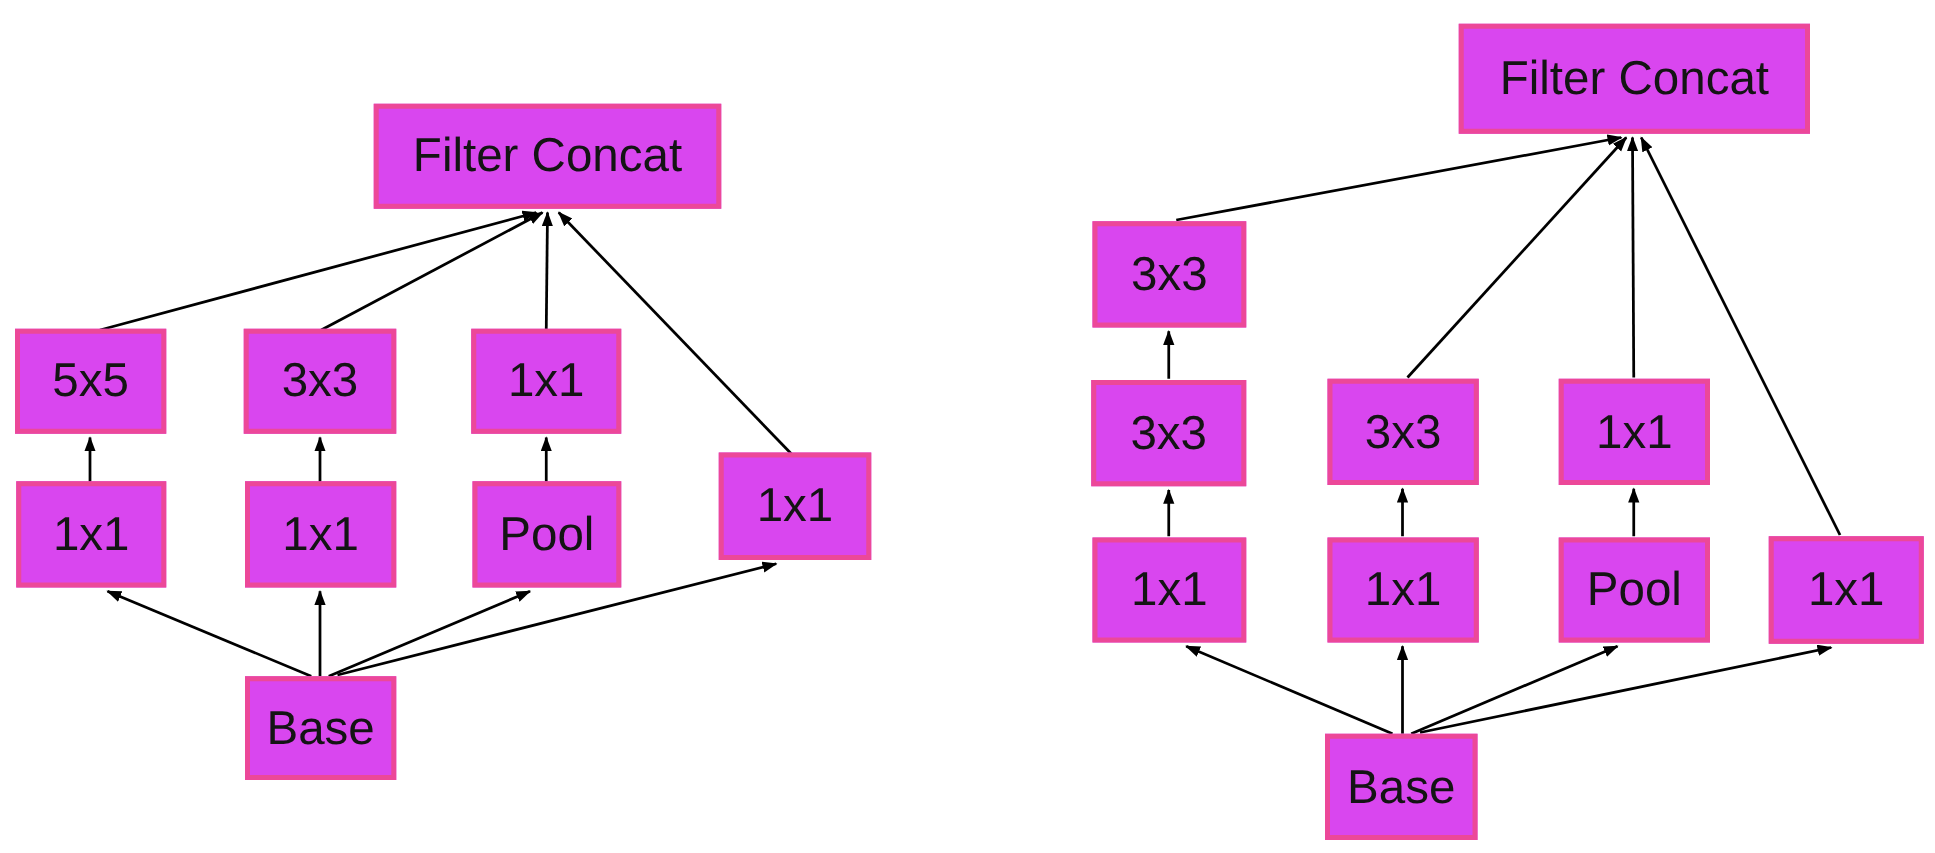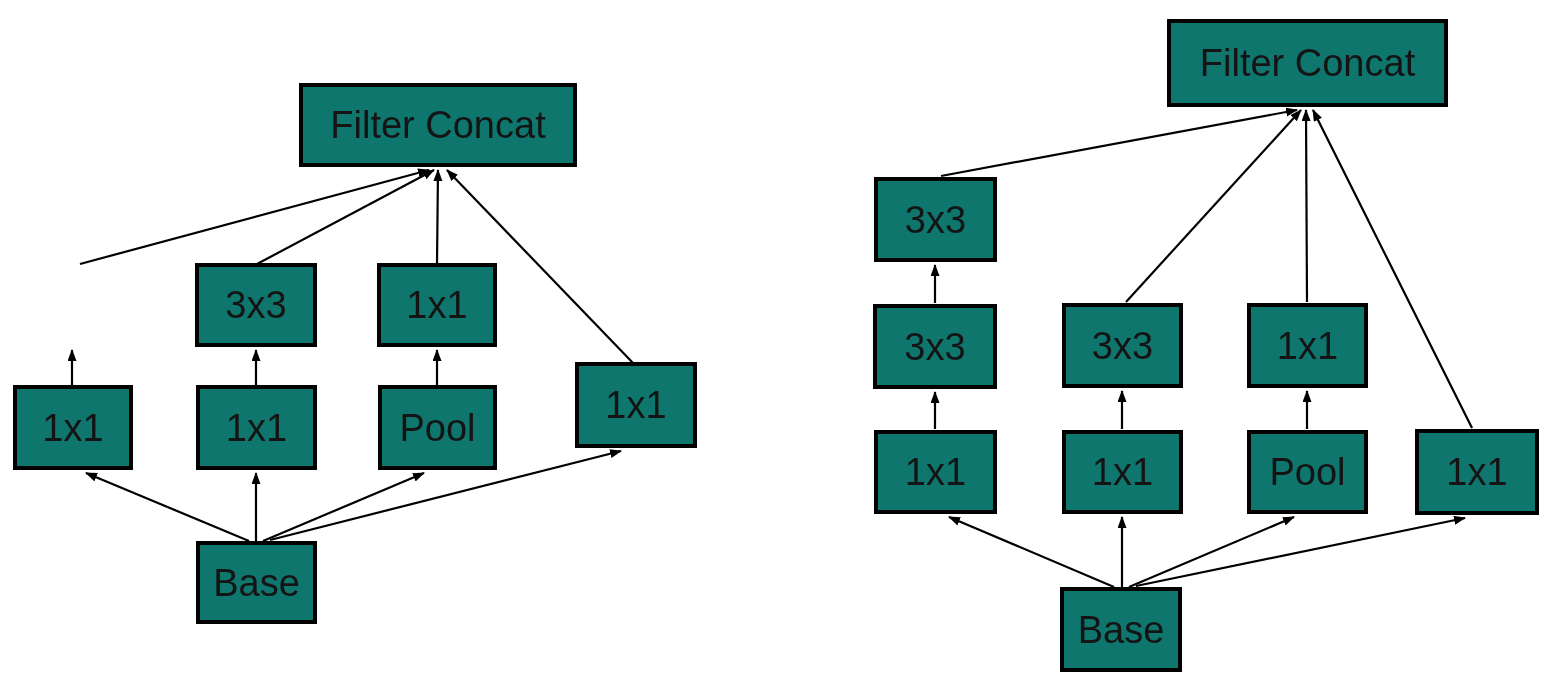--- a/index.html
+++ b/index.html
@@ -17,22 +17,22 @@
   }
   .edges {
     position: absolute;
     left: 0;
     top: 0;
     z-index: 1;
   }
   .node {
     position: absolute;
     box-sizing: border-box;
-    border: 4px solid #000000;
-    background: #0f766e;
+    border: 4px solid #ec4899;
+    background: #d946ef;
     color: #141414;
     display: flex;
     align-items: center;
     justify-content: center;
     font-size: 38px;
     line-height: 1;
     white-space: nowrap;
     z-index: 2;
   }
 </style>
@@ -74,20 +74,21 @@
       <line x1="1307" y1="429" x2="1307" y2="391" marker-end="url(#arrow)"></line>
 
       <line x1="1114" y1="587" x2="949" y2="517" marker-end="url(#arrow)"></line>
       <line x1="1122" y1="587" x2="1122" y2="517" marker-end="url(#arrow)"></line>
       <line x1="1129" y1="587" x2="1294" y2="517" marker-end="url(#arrow)"></line>
       <line x1="1136" y1="586" x2="1465" y2="518" marker-end="url(#arrow)"></line>
     </g>
   </svg>
 
   <div class="node" style="left:299px;top:83px;width:278px;height:84px">Filter Concat</div>
+  <div class="node" style="left:12px;top:263px;width:121px;height:84px">5x5</div>
   <div class="node" style="left:195px;top:263px;width:122px;height:84px">3x3</div>
   <div class="node" style="left:377px;top:263px;width:120px;height:84px">1x1</div>
   <div class="node" style="left:13px;top:385px;width:120px;height:85px">1x1</div>
   <div class="node" style="left:196px;top:385px;width:121px;height:85px">1x1</div>
   <div class="node" style="left:378px;top:385px;width:119px;height:85px">Pool</div>
   <div class="node" style="left:575px;top:362px;width:122px;height:86px">1x1</div>
   <div class="node" style="left:196px;top:541px;width:121px;height:83px">Base</div>
 
   <div class="node" style="left:1167px;top:19px;width:281px;height:88px">Filter Concat</div>
   <div class="node" style="left:874px;top:177px;width:123px;height:85px">3x3</div>

